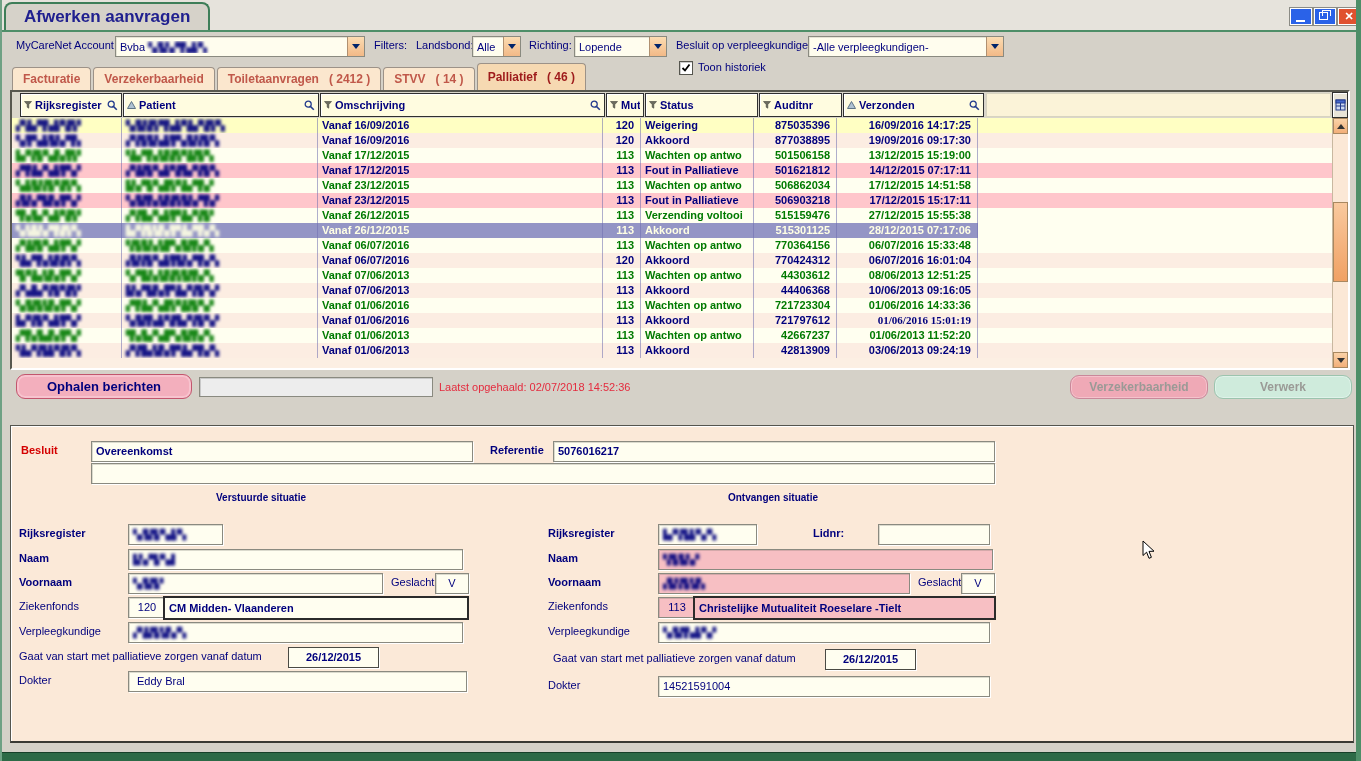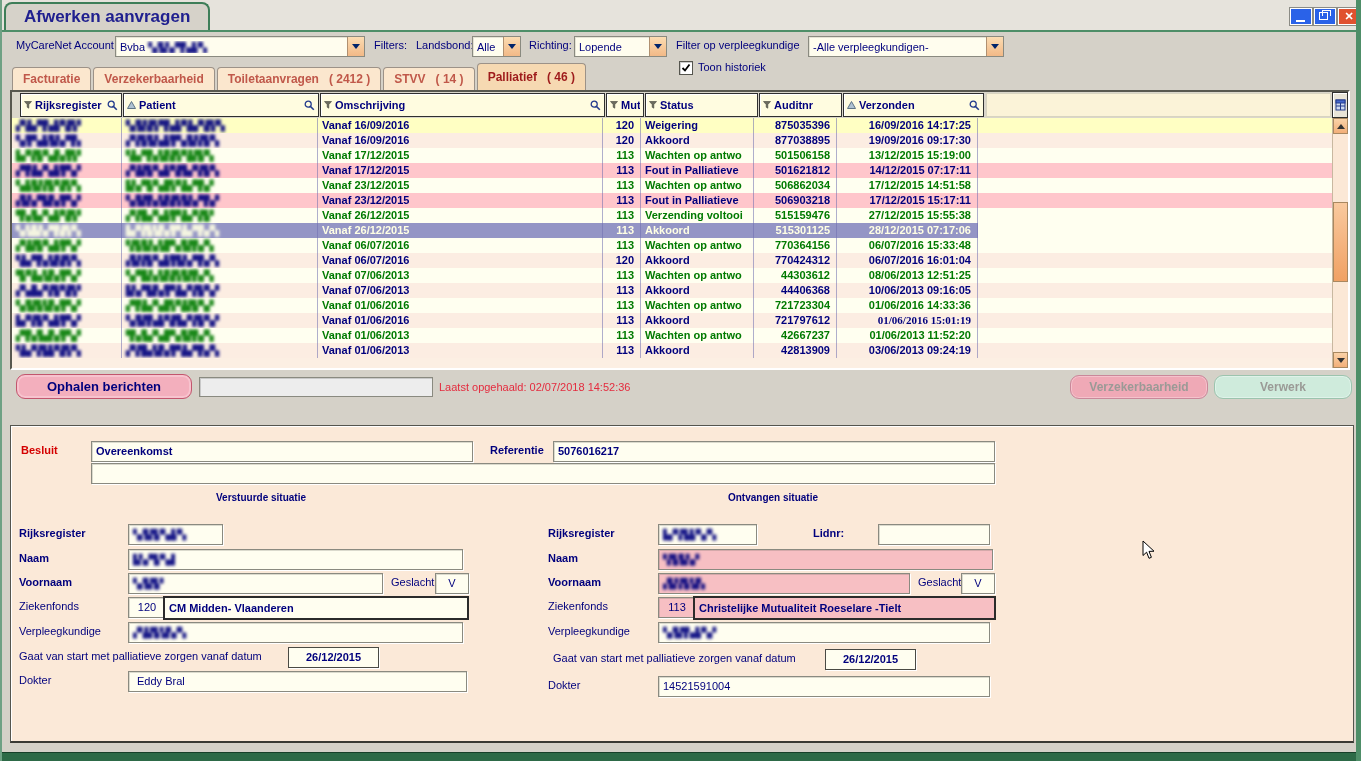--- a/index.html
+++ b/index.html
@@ -126,21 +126,21 @@
         <span class="dd-arrow"></span>
       </span>
   </div>
   <span class="tlabel" style="left:527px;top:39px;">Richting:</span>
   <div class="dd" style="left:572px;top:36px;width:91px;">
     <span class="dd-text">Lopende</span>
     <span class="dd-btn">
         <span class="dd-arrow"></span>
       </span>
   </div>
-  <span class="tlabel" style="left:674px;top:39px;">Filter op verpleegkundige</span>
+  <span class="tlabel" style="left:674px;top:39px;">Besluit op verpleegkundige</span>
   <div class="dd" style="left:806px;top:36px;width:194px;">
     <span class="dd-text">-Alle verpleegkundigen-</span>
     <span class="dd-btn">
         <span class="dd-arrow"></span>
       </span>
   </div>
   <span class="checkbox" style="left:677px;top:61px;">
     <svg width="10" height="10">
         <path d="M1.5,5 L4,7.5 L8.5,1.5" stroke="#000" stroke-width="1.8" fill="none"></path>
       </svg>

